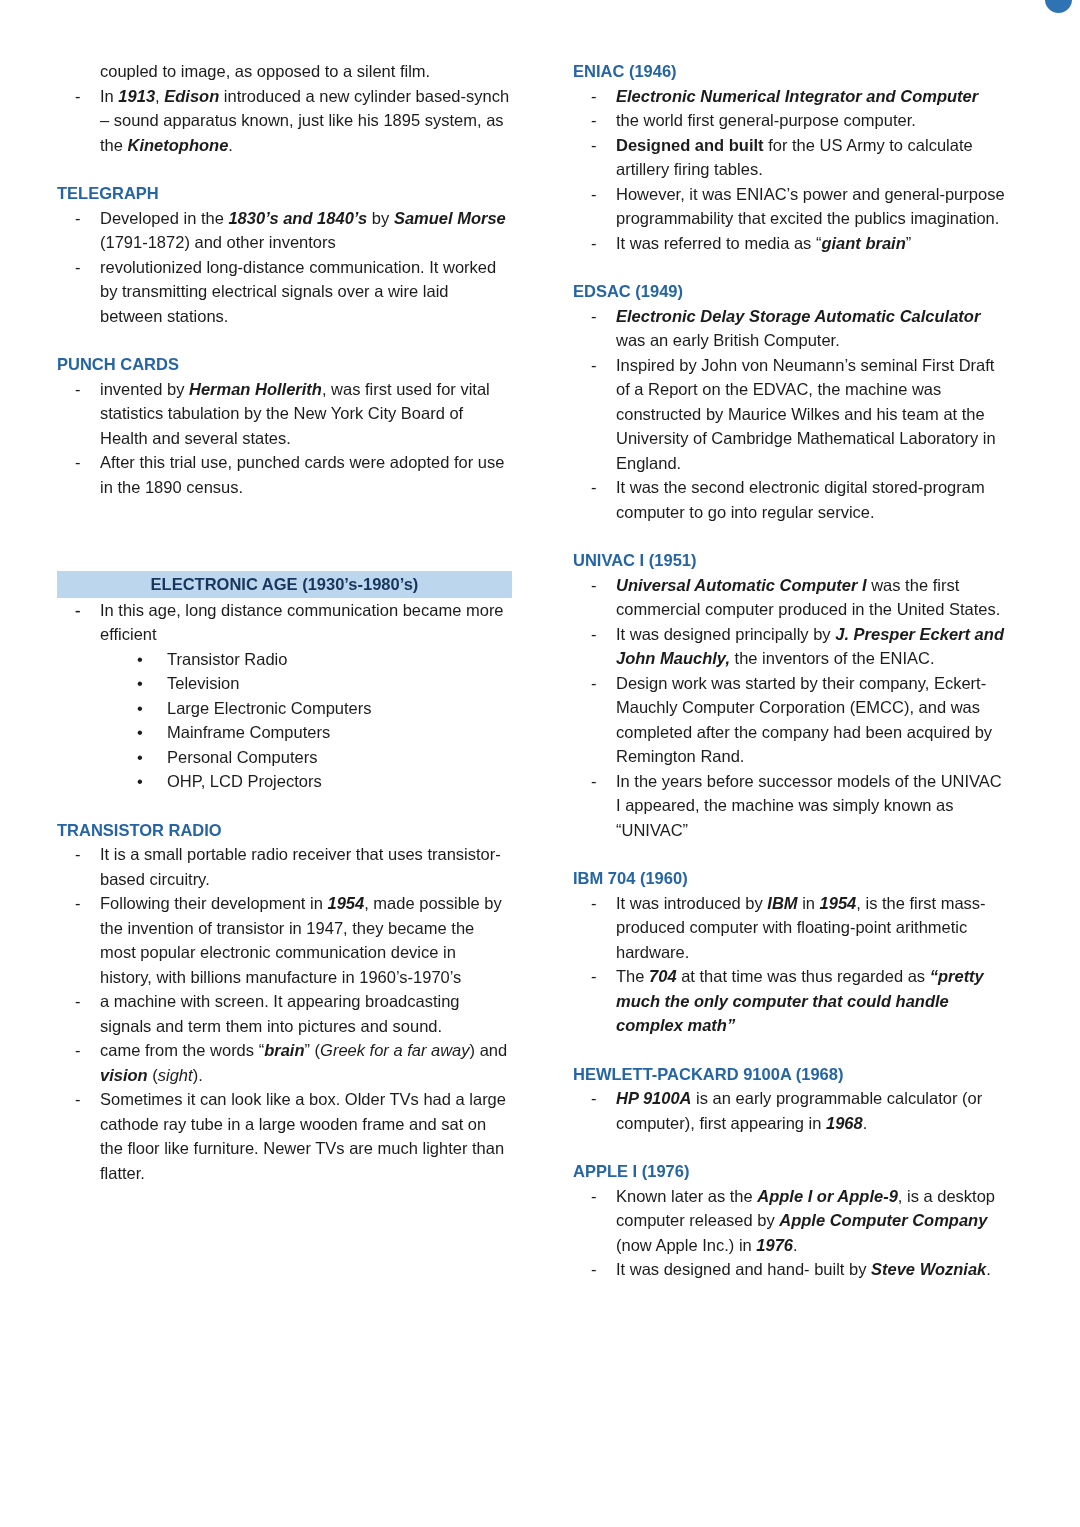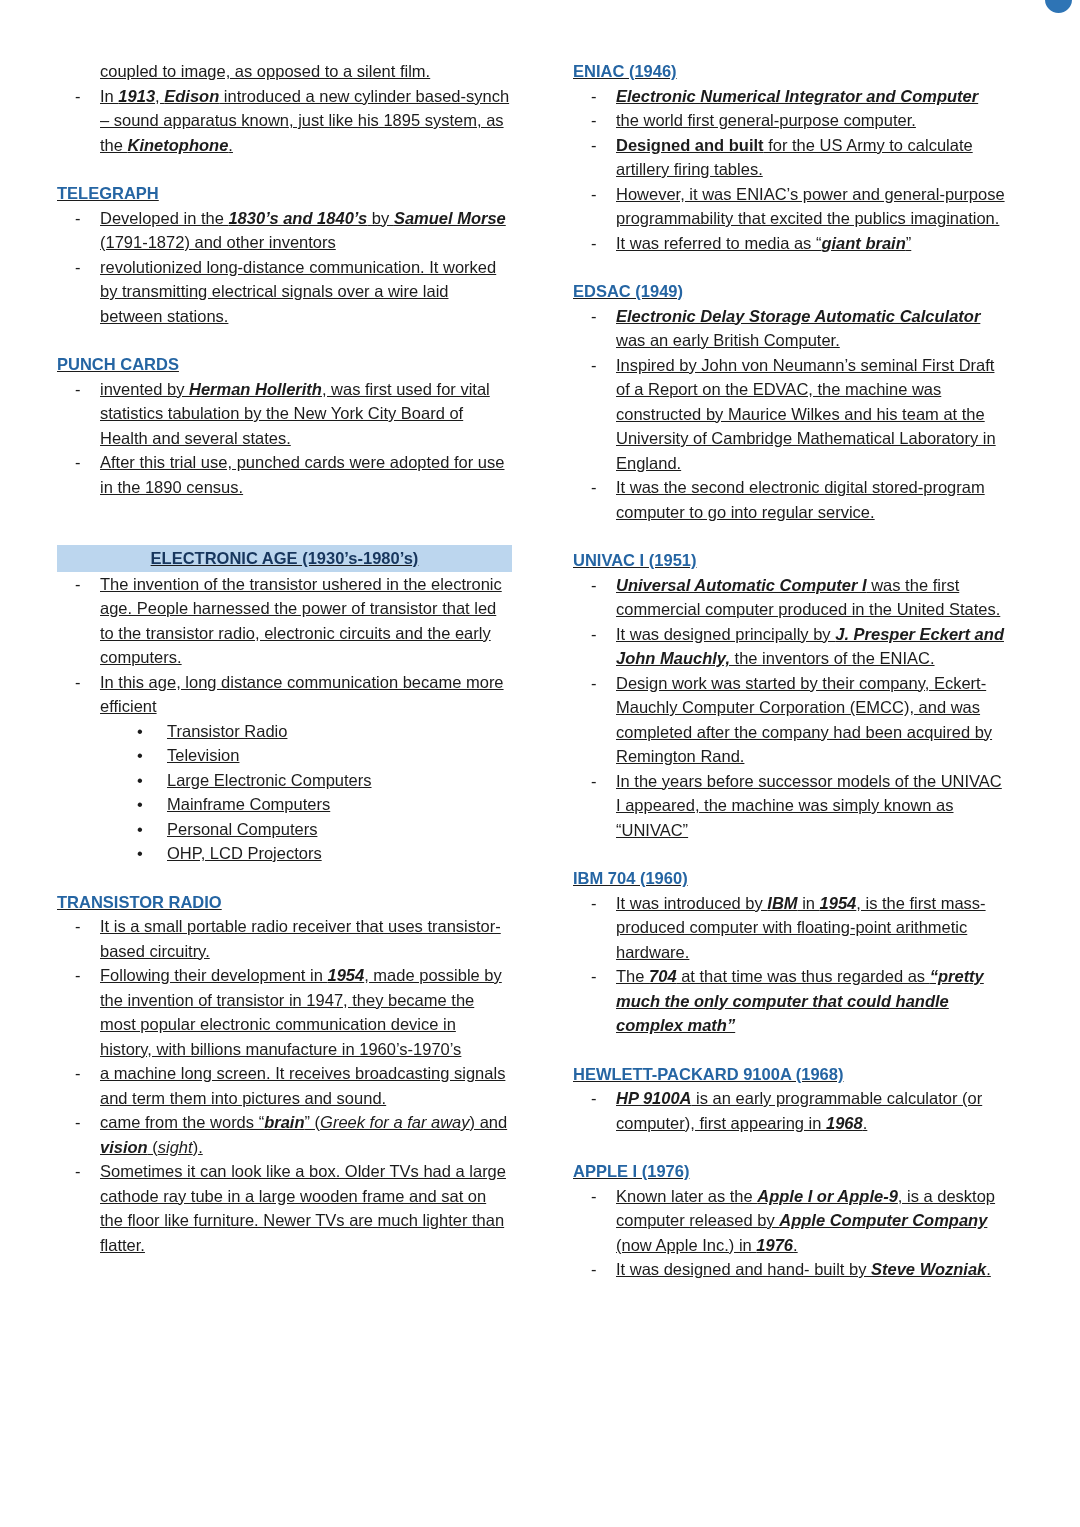--- a/index.html
+++ b/index.html
@@ -4,36 +4,36 @@
 <style>
   * { margin: 0; padding: 0; box-sizing: border-box; }
   html, body { background: #ffffff; }
   body {
     width: 1080px; height: 1527px;
     font-family: "Liberation Sans", "DejaVu Sans", sans-serif;
     font-size: 16.5px; line-height: 24.5px;
     color: #1c1c1c;
     position: relative;
   }
-  .page { position: relative; width: 1080px; height: 1353px; overflow: hidden; padding: 59px 70px 0 57px; text-decoration: underline; }
+  .page { position: relative; width: 1080px; height: 1353px; overflow: hidden; padding: 59px 70px 0 57px; }
   .columns { display: grid; grid-template-columns: 455px 437px; column-gap: 61px; }
   .col { min-width: 0; }
 
   .heading {
     color: var(--heading-blue, #2565a3);
     font-weight: bold;
     margin-top: 24px;
   }
   .col > :first-child { margin-top: 0; }
   .banner {
     background: var(--banner-bg, #bcd6ee);
     color: var(--banner-text, #17365d);
     font-weight: bold;
     text-align: center;
-    margin-top: 46px;
+    margin-top: 72px;
     padding: 1px 0;
   }
   .dash-list .item { position: relative; padding-left: 43px; }
   .dash-list .marker { position: absolute; left: 18px; top: 0; }
   .bullet-list .item { position: relative; padding-left: 110px; }
   .bullet-list .marker { position: absolute; left: 80px; top: 0; }
 
   .b { font-weight: bold; }
   .i { font-style: italic; }
 
@@ -69,38 +69,38 @@
           <div class="item"><span class="marker">-</span><span>Developed in the </span><span class="b i">1830’s and 1840’s</span><span> by </span><span class="b i">Samuel Morse</span><span> (1791-1872) and other inventors</span></div>
           <div class="item"><span class="marker">-</span><span>revolutionized long-distance communication. It worked by transmitting electrical signals over a wire laid between stations.</span></div>
         </div>
         <div class="heading">PUNCH CARDS</div>
         <div class="dash-list">
           <div class="item"><span class="marker">-</span><span>invented by </span><span class="b i">Herman Hollerith</span><span>, was first used for vital statistics tabulation by the New York City Board of Health and several states.</span></div>
           <div class="item"><span class="marker">-</span><span>After this trial use, punched cards were adopted for use in the 1890 census.</span></div>
         </div>
         <div class="banner">ELECTRONIC AGE (1930’s-1980’s)</div>
         <div class="dash-list">
-          <div class="item"><span class="marker">-</span><span>The invention of the transistor ushered in the electronic age. People harnessed the power of transistor that led to the transistor radio, electronic circuits and the early computers.</span></div>
+          <div class="item"><span class="marker">-</span></div>
           <div class="item"><span class="marker">-</span><span>In this age, long distance communication became more efficient</span></div>
         </div>
         <div class="bullet-list">
           <div class="item"><span class="marker">•</span><span>Transistor Radio</span></div>
           <div class="item"><span class="marker">•</span><span>Television</span></div>
           <div class="item"><span class="marker">•</span><span>Large Electronic Computers</span></div>
           <div class="item"><span class="marker">•</span><span>Mainframe Computers</span></div>
           <div class="item"><span class="marker">•</span><span>Personal Computers</span></div>
           <div class="item"><span class="marker">•</span><span>OHP, LCD Projectors</span></div>
         </div>
         <div class="heading">TRANSISTOR RADIO</div>
         <div class="dash-list">
           <div class="item"><span class="marker">-</span><span>It is a small portable radio receiver that uses transistor- based circuitry.</span></div>
           <div class="item"><span class="marker">-</span><span>Following their development in </span><span class="b i">1954</span><span>, made possible by the invention of transistor in 1947, they became the most popular electronic communication device in history, with billions manufacture in 1960’s-1970’s</span></div>
         </div>
         <div class="dash-list">
-          <div class="item"><span class="marker">-</span><span>a machine long screen. It receives broadcasting signals and term them into pictures and sound.</span></div>
+          <div class="item"><span class="marker">-</span><span>a machine with screen. It appearing broadcasting signals and term them into pictures and sound.</span></div>
           <div class="item"><span class="marker">-</span><span>came from the words “</span><span class="b i">brain</span><span>” (</span><span class="i">Greek for a far away</span><span>) and </span><span class="b i">vision</span><span> (</span><span class="i">sight</span><span>).</span></div>
           <div class="item"><span class="marker">-</span><span>Sometimes it can look like a box. Older TVs had a large cathode ray tube in a large wooden frame and sat on the floor like furniture. Newer TVs are much lighter than flatter.</span></div>
         </div>
       </div>
     <div class="col">
         <div class="heading">ENIAC (1946)</div>
         <div class="dash-list">
           <div class="item"><span class="marker">-</span><span class="b i">Electronic Numerical Integrator and Computer</span></div>
           <div class="item"><span class="marker">-</span><span>the world first general-purpose computer.</span></div>
           <div class="item"><span class="marker">-</span><span class="b">Designed and built</span><span> for the US Army to calculate artillery firing tables.</span></div>

